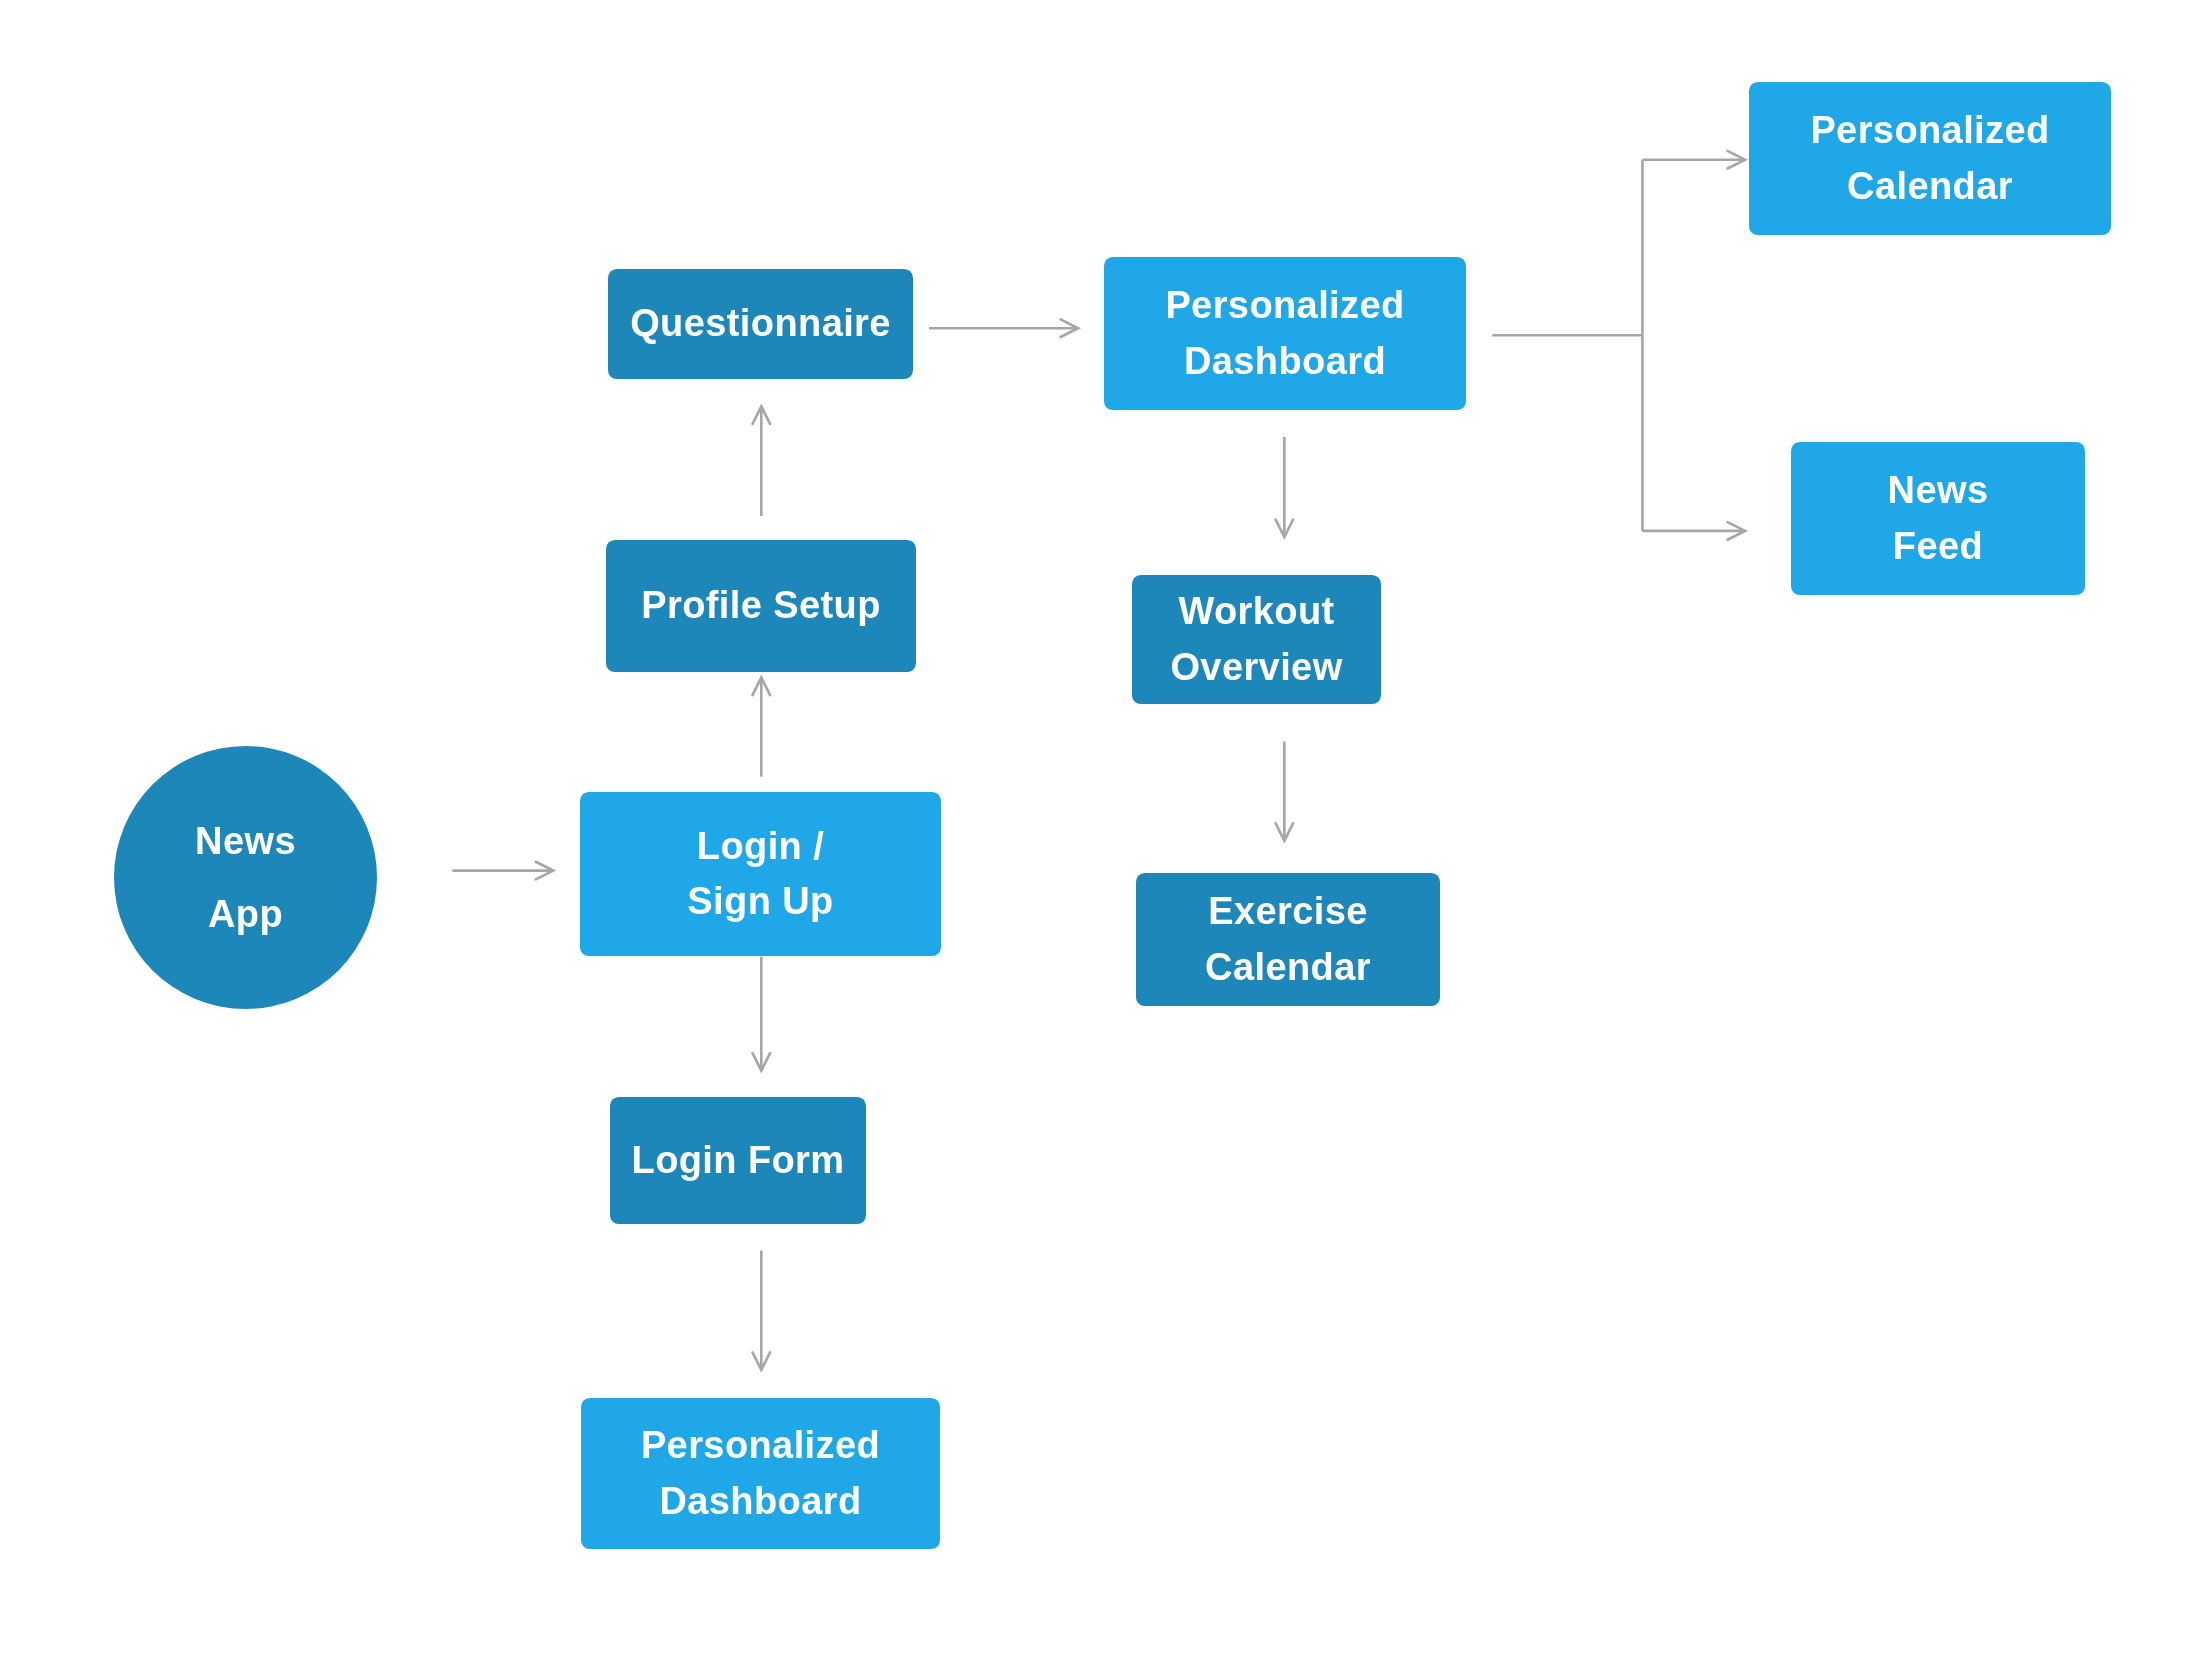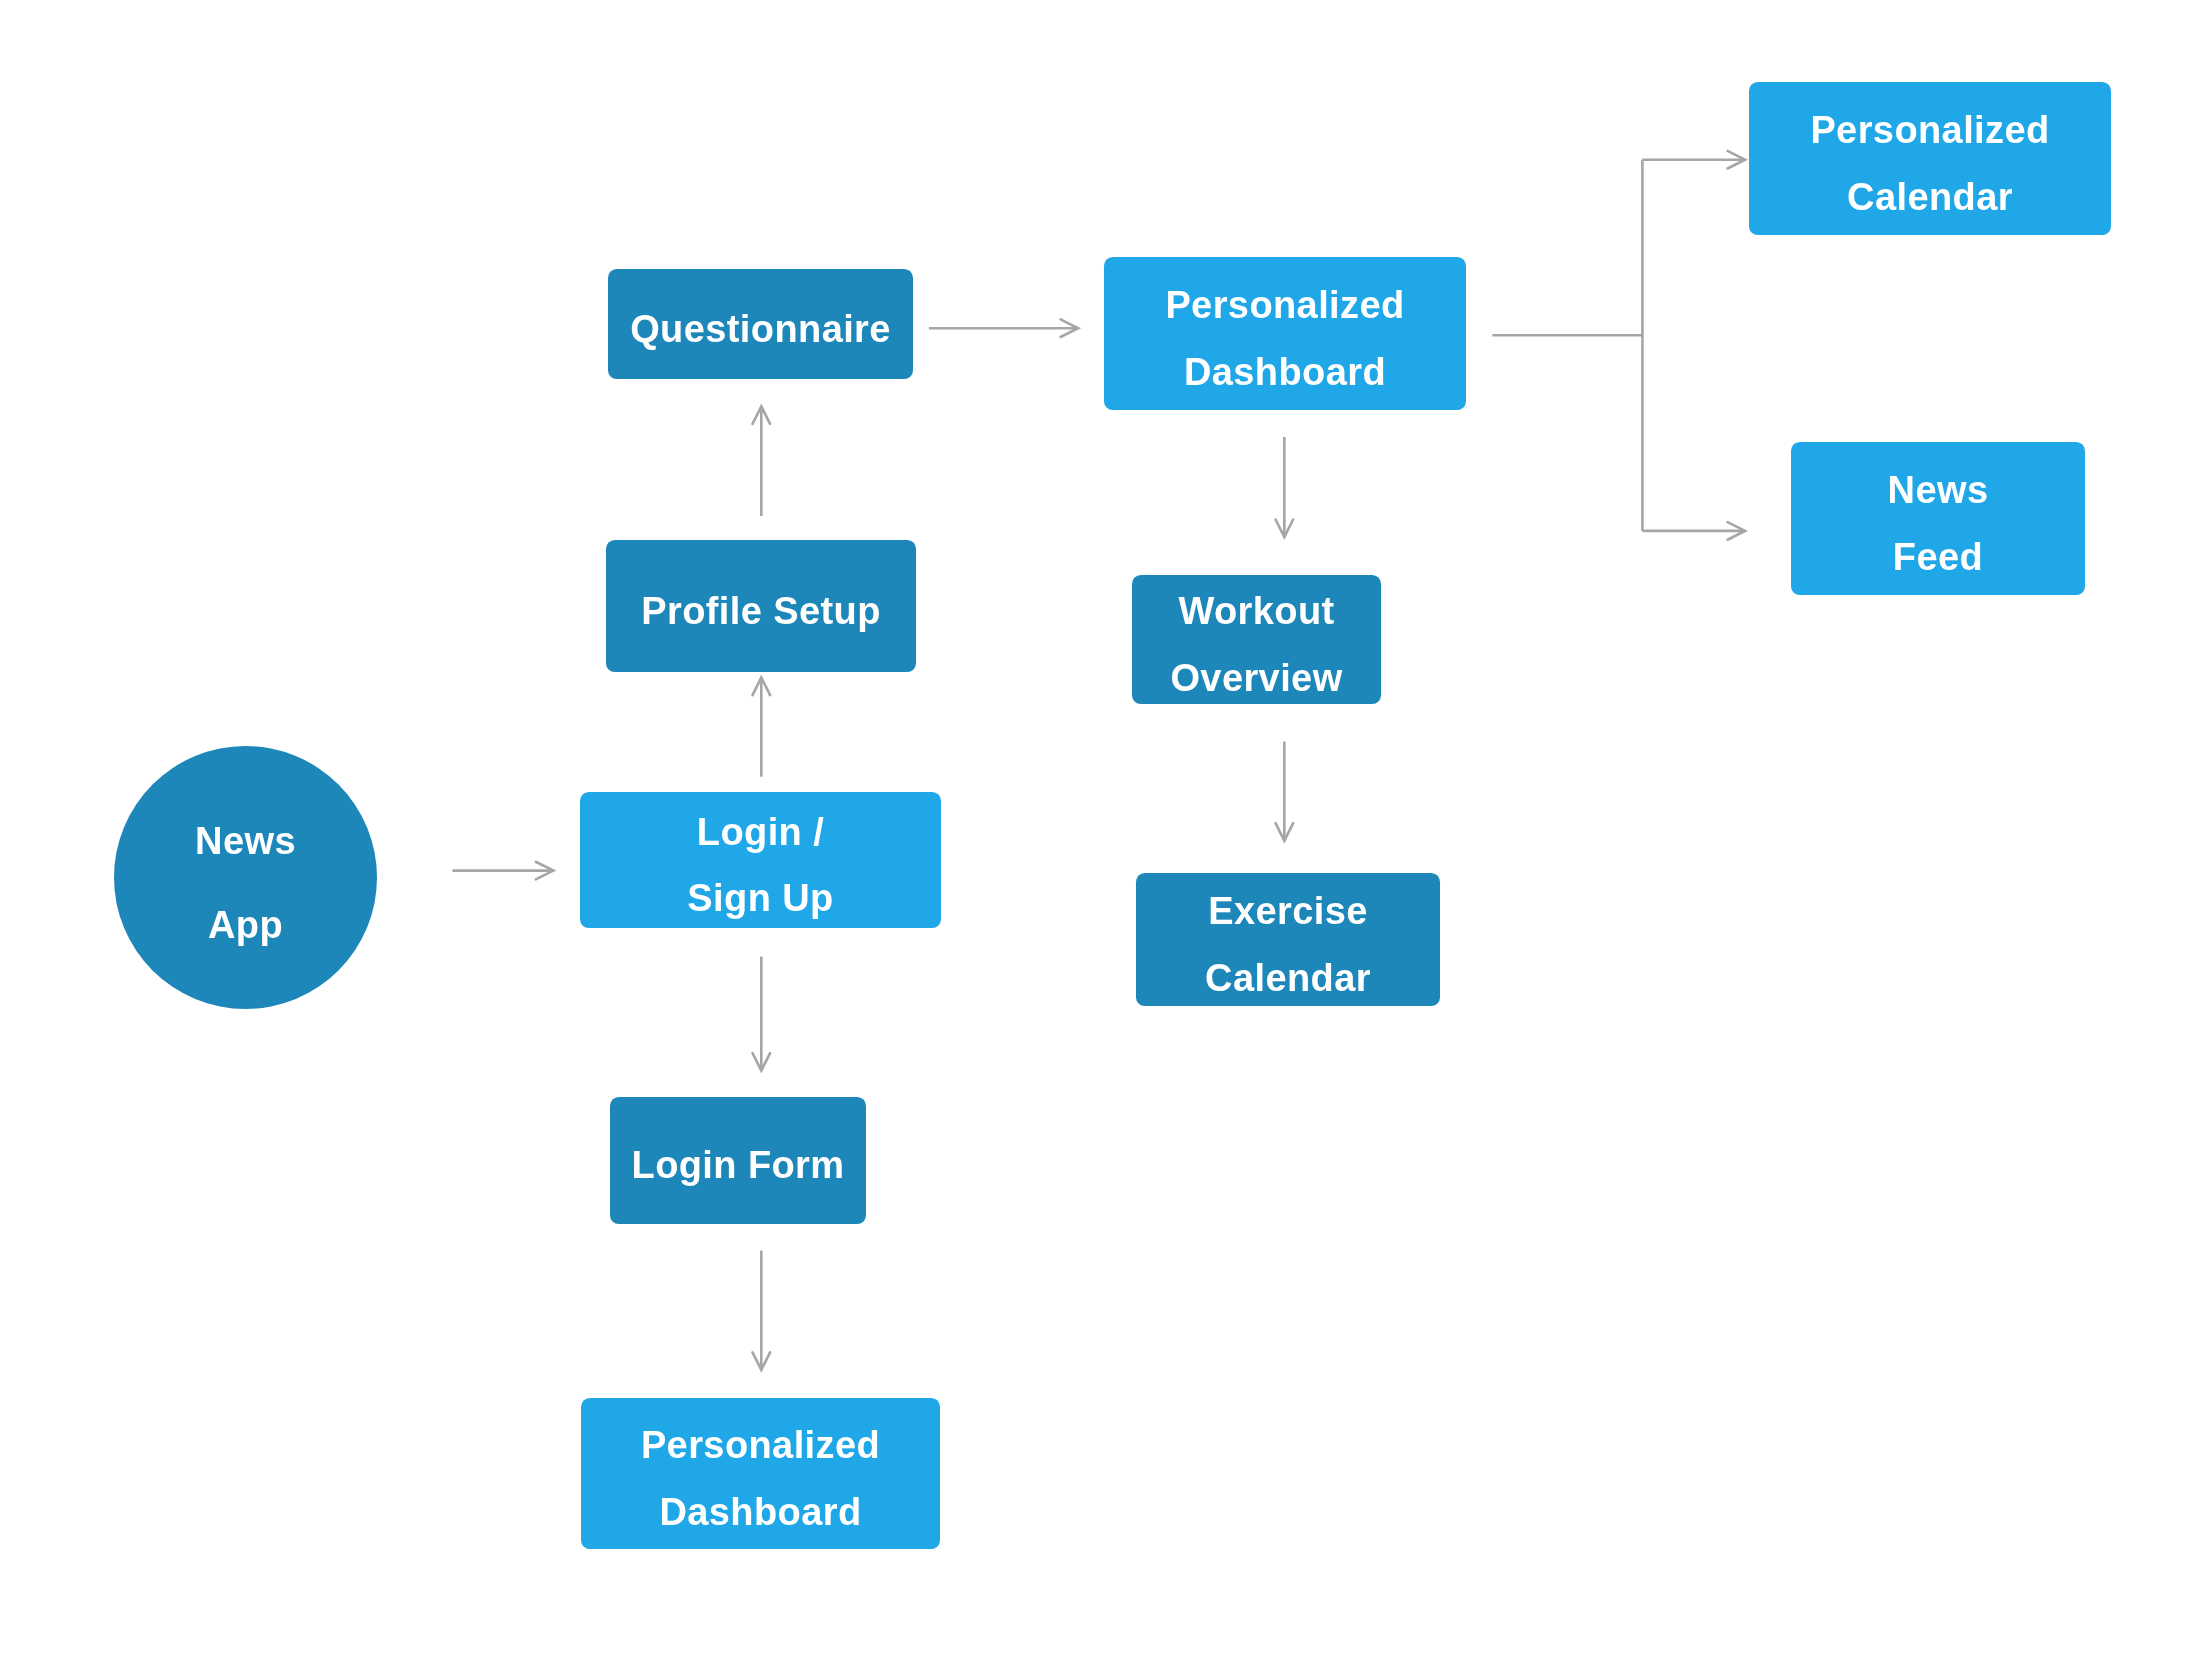--- a/index.html
+++ b/index.html
@@ -30,21 +30,21 @@
     color:var(--label);
     font-weight:700;
     font-size:38px;
     letter-spacing:0.4px;
     border-radius:8.8px;
     box-sizing:border-box;
   }
   .node.primary{background:var(--node-primary);}
   .node.accent{background:var(--node-accent);}
   .node.circle{border-radius:50%;}
-  .node .line{display:block;line-height:1.45;white-space:nowrap;margin-top:11px;}
+  .node .line{display:block;line-height:1.45;white-space:nowrap;}
   .node.circle .line{line-height:1.9;}
 </style>
 </head>
 <body>
 
 <div class="canvas">
 
   <svg class="connector-layer" width="2208" height="1656" viewBox="0 0 2515 1887" xmlns="http://www.w3.org/2000/svg">
     <defs>
       <marker id="arrow" markerUnits="userSpaceOnUse" markerWidth="30" markerHeight="30" refX="25" refY="15" orient="auto">
@@ -63,21 +63,21 @@
     <path class="edge" d="M1463,845 L1463,958" marker-end="url(#arrow)"></path>
     <path class="edge" d="M867,1090 L867,1220" marker-end="url(#arrow)"></path>
     <path class="edge" d="M867,1425 L867,1561" marker-end="url(#arrow)"></path>
   </svg>
 
   <div class="node circle primary" style="left:114px;top:746px;width:263px;height:263px;">
     <span class="line">News</span>
     <span class="line">App</span>
   </div>
 
-  <div class="node accent" style="left:580px;top:792px;width:361px;height:136px;">
+  <div class="node accent" style="left:580px;top:792px;width:361px;height:164px;">
     <span class="line">Login /</span>
     <span class="line">Sign Up</span>
   </div>
 
   <div class="node primary" style="left:606px;top:540px;width:310px;height:132px;">
     <span class="line">Profile Setup</span>
   </div>
 
   <div class="node primary" style="left:608px;top:269px;width:305px;height:110px;">
     <span class="line">Questionnaire</span>

